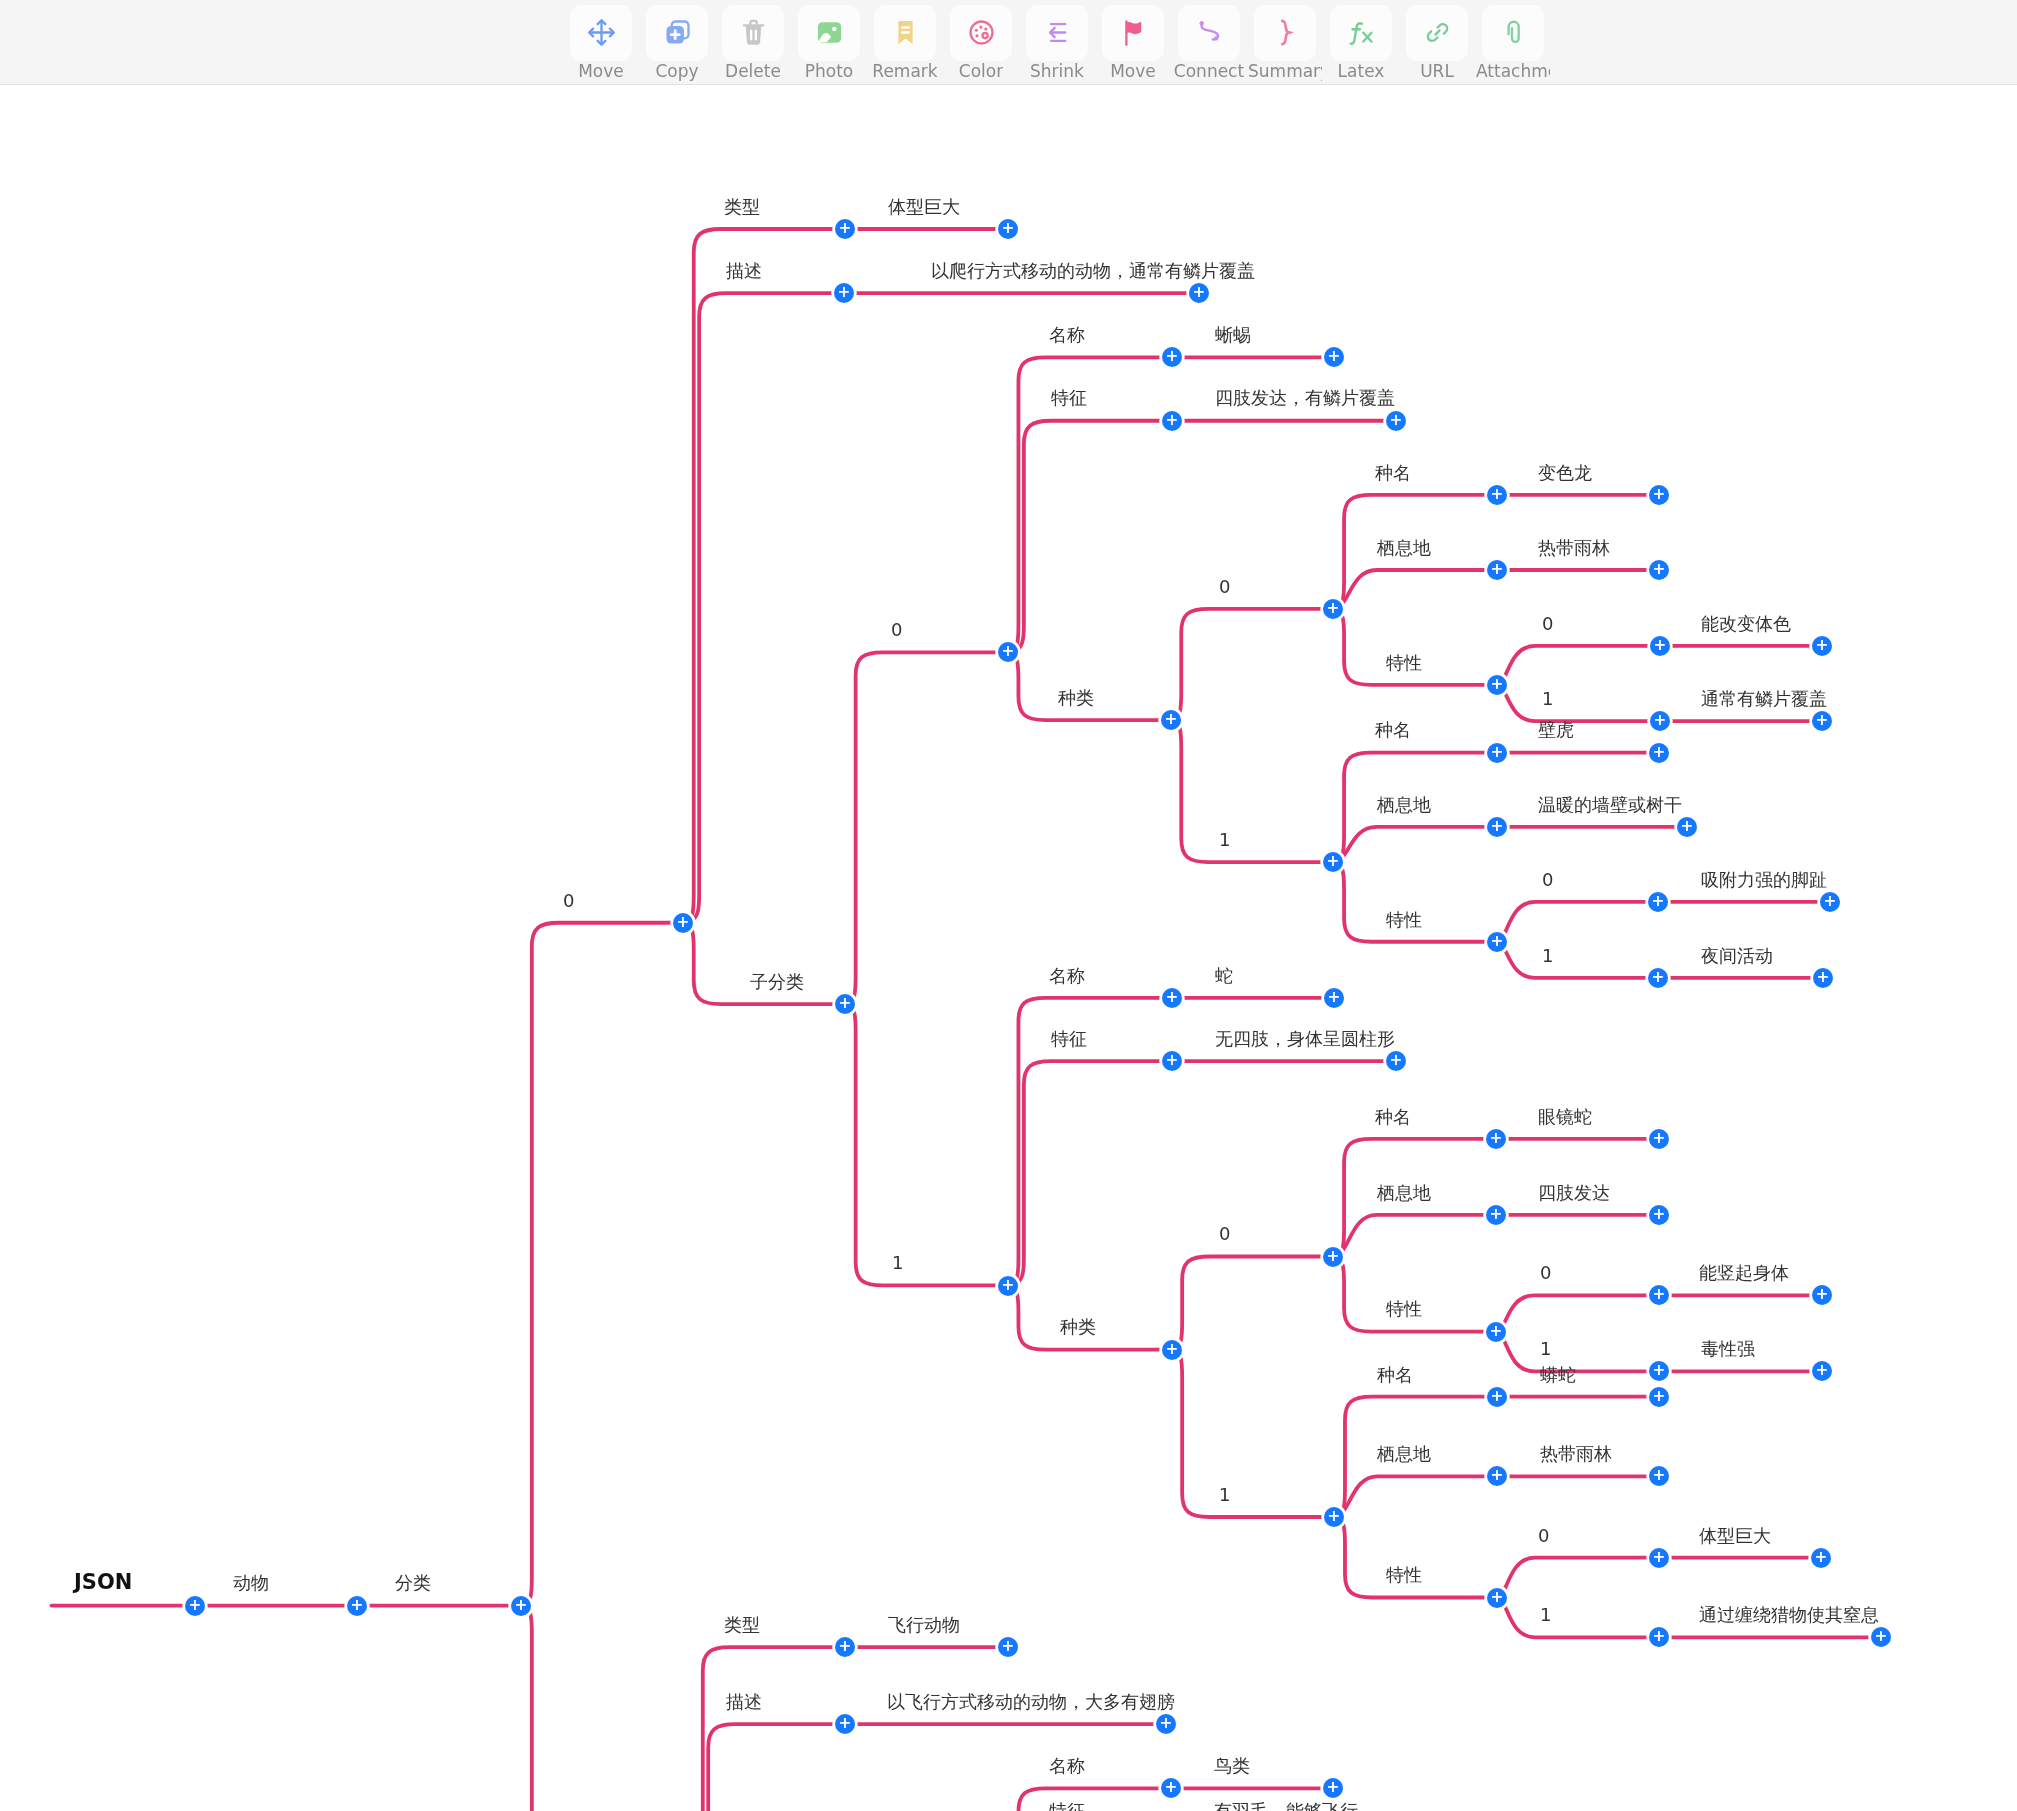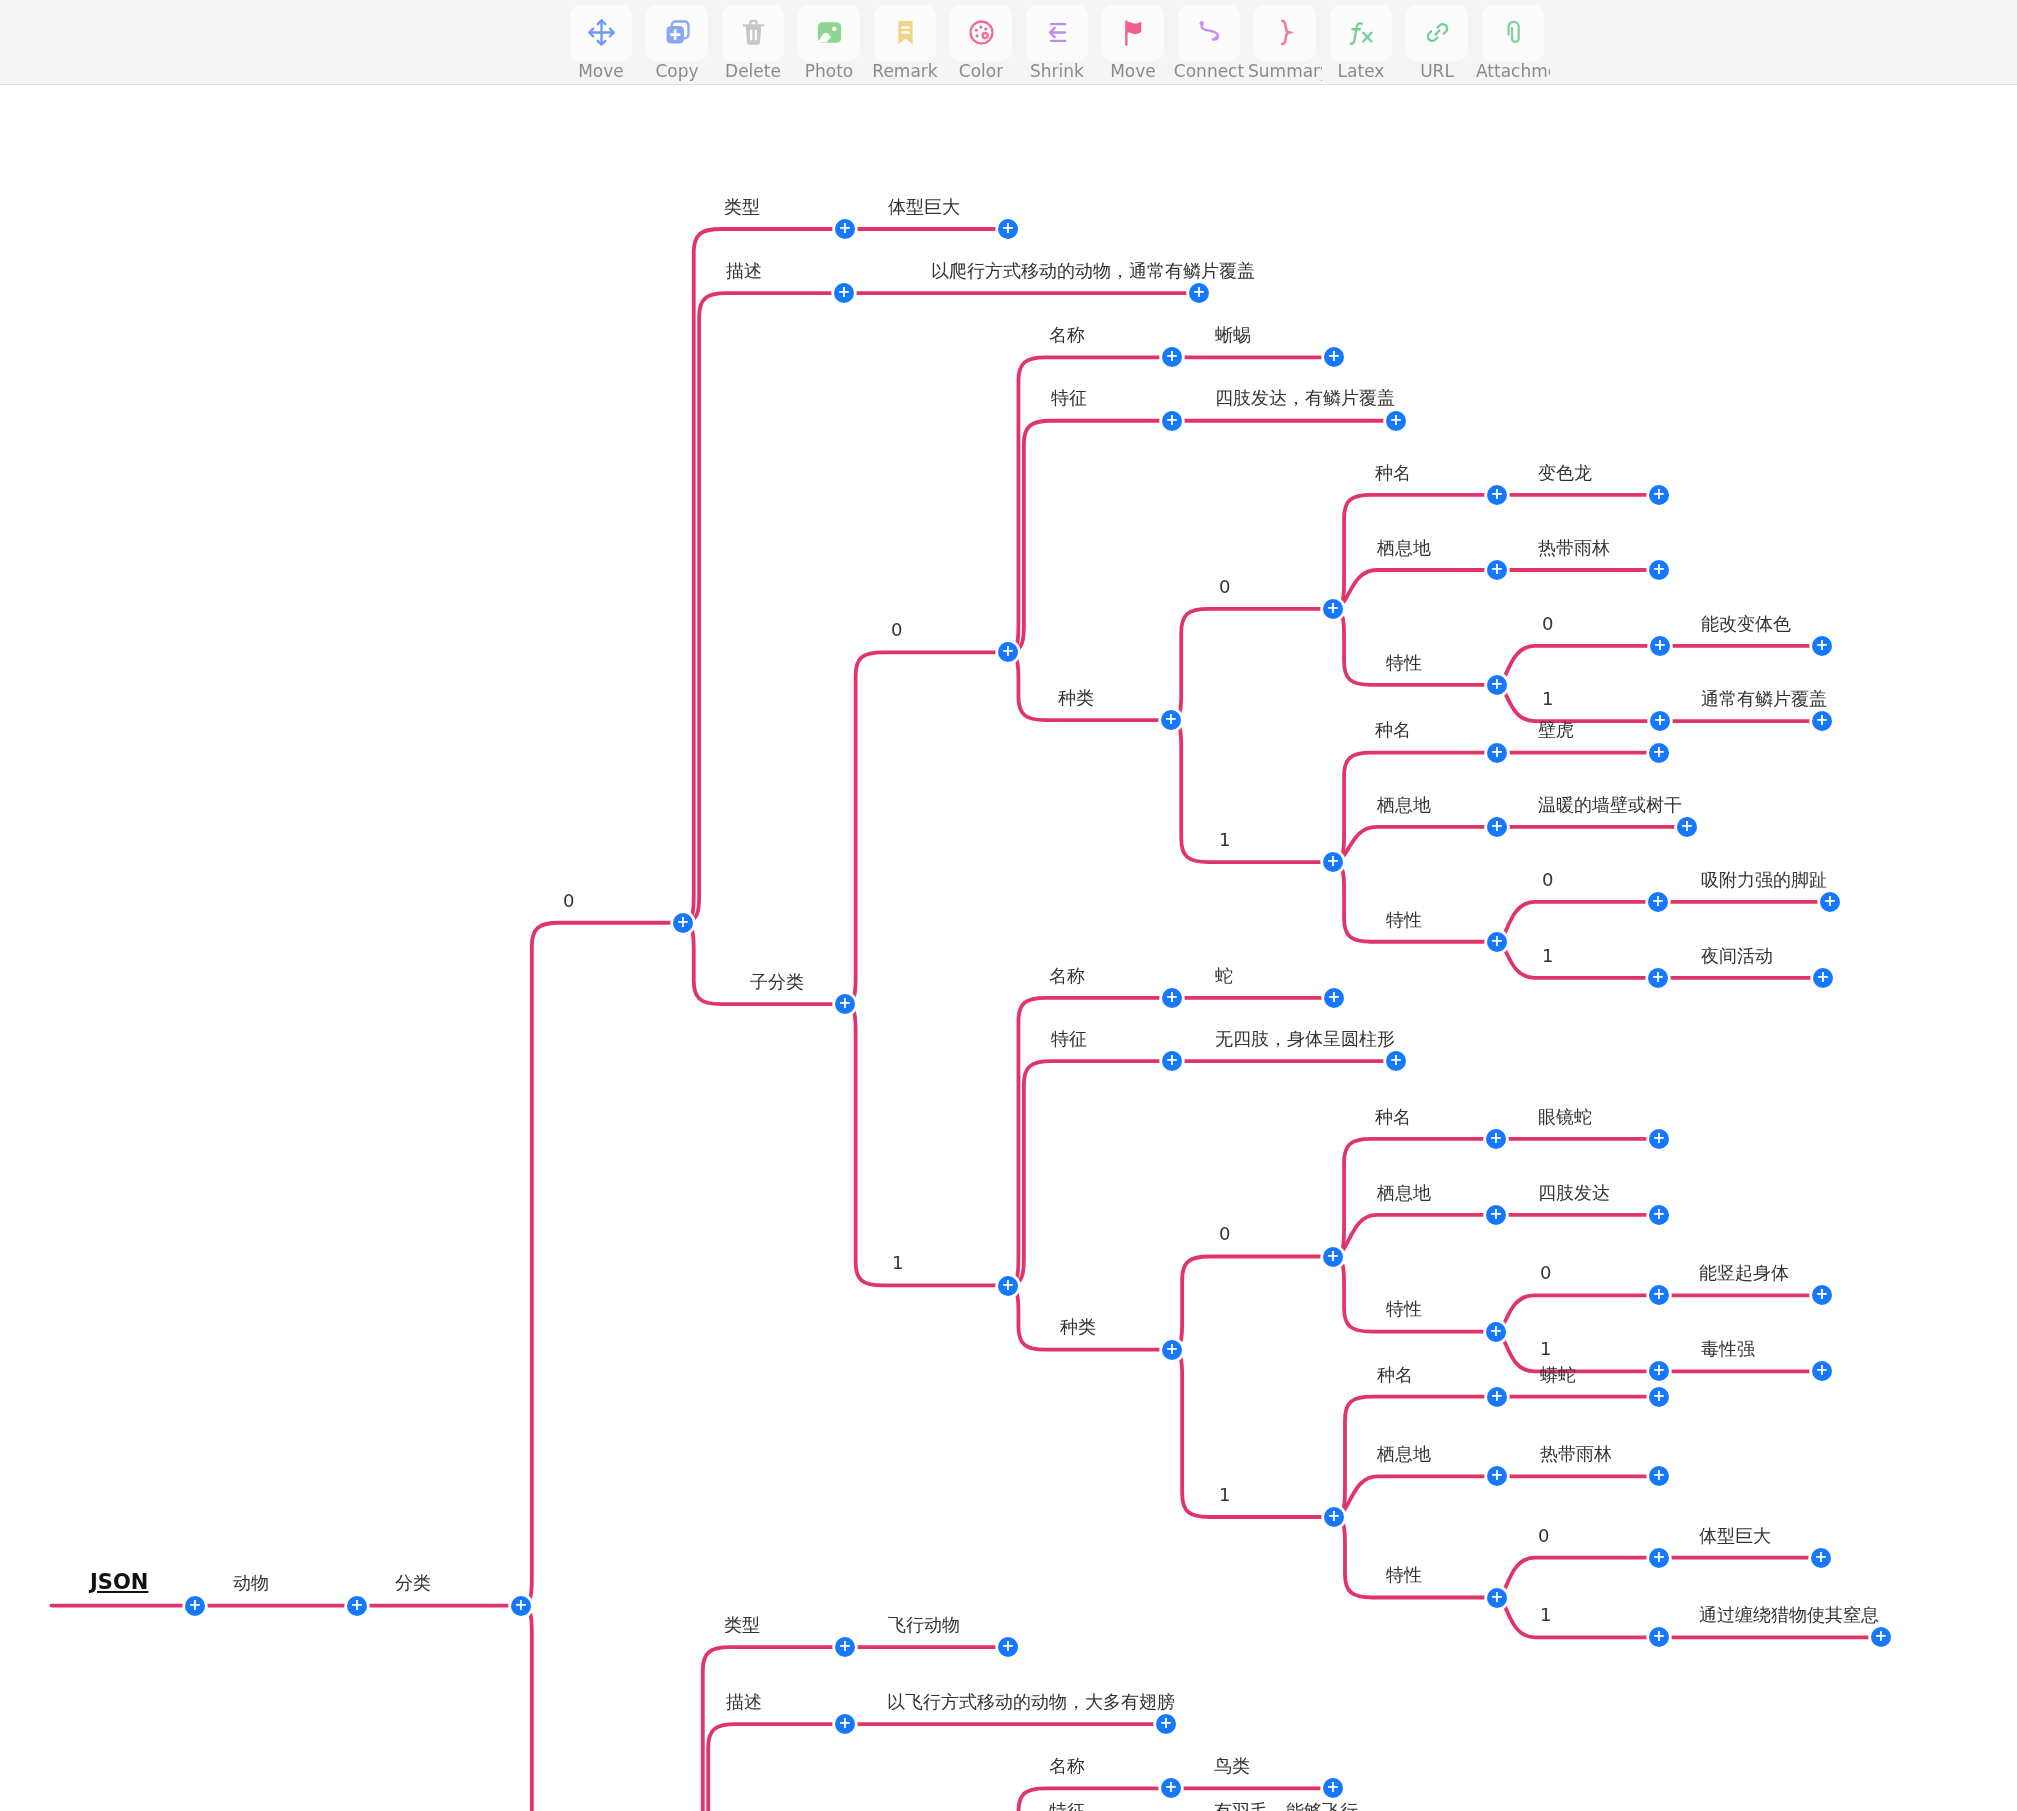--- a/index.html
+++ b/index.html
@@ -196,21 +196,21 @@
           <div class="tb-btn">
             <span class="tb-icon" style="color: rgb(130, 210, 158);"><svg width="31" height="31" viewBox="0 0 24 24" fill="none" stroke="currentColor" stroke-width="1.8">
                 <path d="M8.2 13.5V7.6a3.9 3.9 0 0 1 7.8 0v9a2.6 2.6 0 0 1-5.2 0V8.6" fill="none" stroke-linecap="round"></path>
               </svg></span>
           </div>
           <div class="tb-label">Attachment</div>
         </div>
       </div>
   </div>
   <div id="nodes">
-      <div class="node-label root-label" style="left: 90px; top: 1569px; text-decoration: underline;">JSON</div>
+      <div class="node-label root-label" style="left: 74px; top: 1569px;">JSON</div>
       <div class="add-badge" style="left: 185px; top: 1596px; background: rgb(22, 119, 255);">+</div>
       <div class="node-label" style="left: 233px; top: 1569px;">动物</div>
       <div class="add-badge" style="left: 347px; top: 1596px; background: rgb(22, 119, 255);">+</div>
       <div class="node-label" style="left: 395px; top: 1569px;">分类</div>
       <div class="add-badge" style="left: 511px; top: 1596px; background: rgb(22, 119, 255);">+</div>
       <div class="node-label" style="left: 563px; top: 887px;">0</div>
       <div class="add-badge" style="left: 673px; top: 913px; background: rgb(22, 119, 255);">+</div>
       <div class="node-label" style="left: 724px; top: 193px;">类型</div>
       <div class="add-badge" style="left: 835px; top: 219px; background: rgb(22, 119, 255);">+</div>
       <div class="node-label" style="left: 888px; top: 193px;">体型巨大</div>

